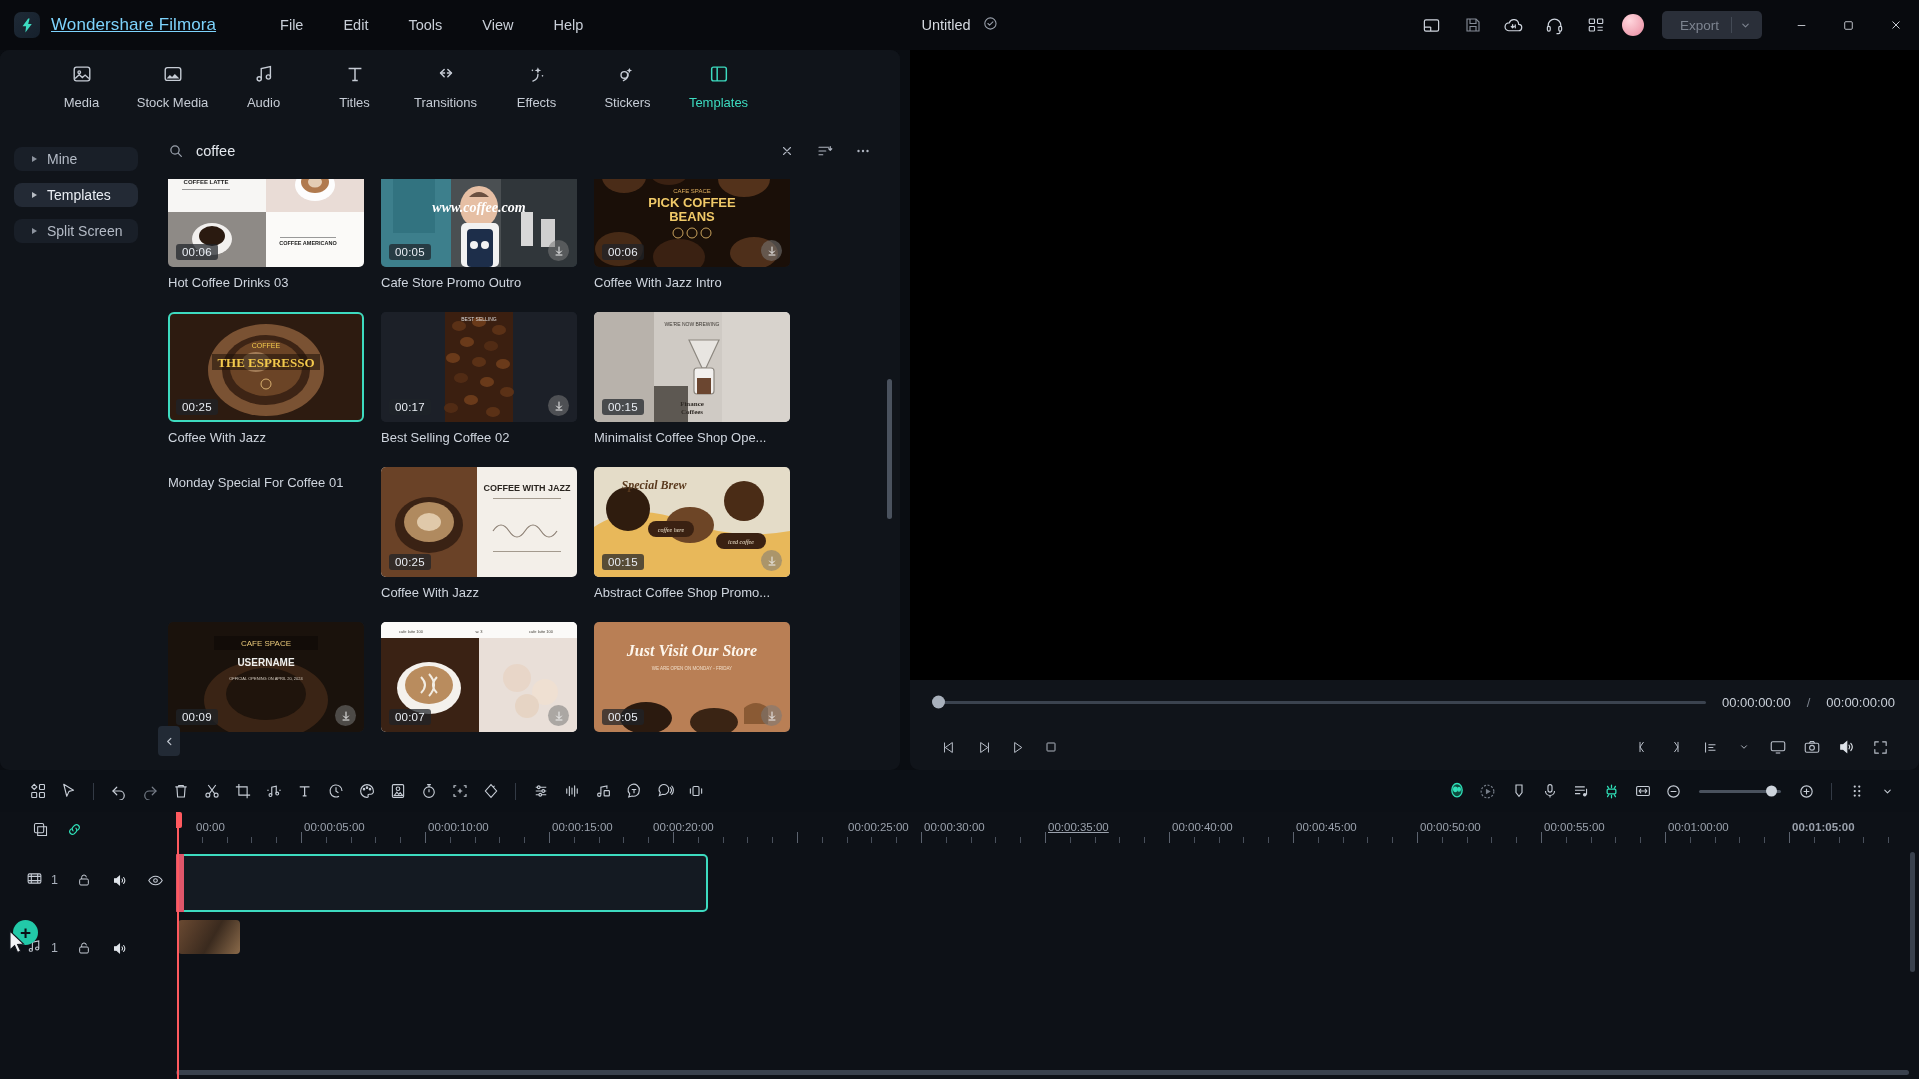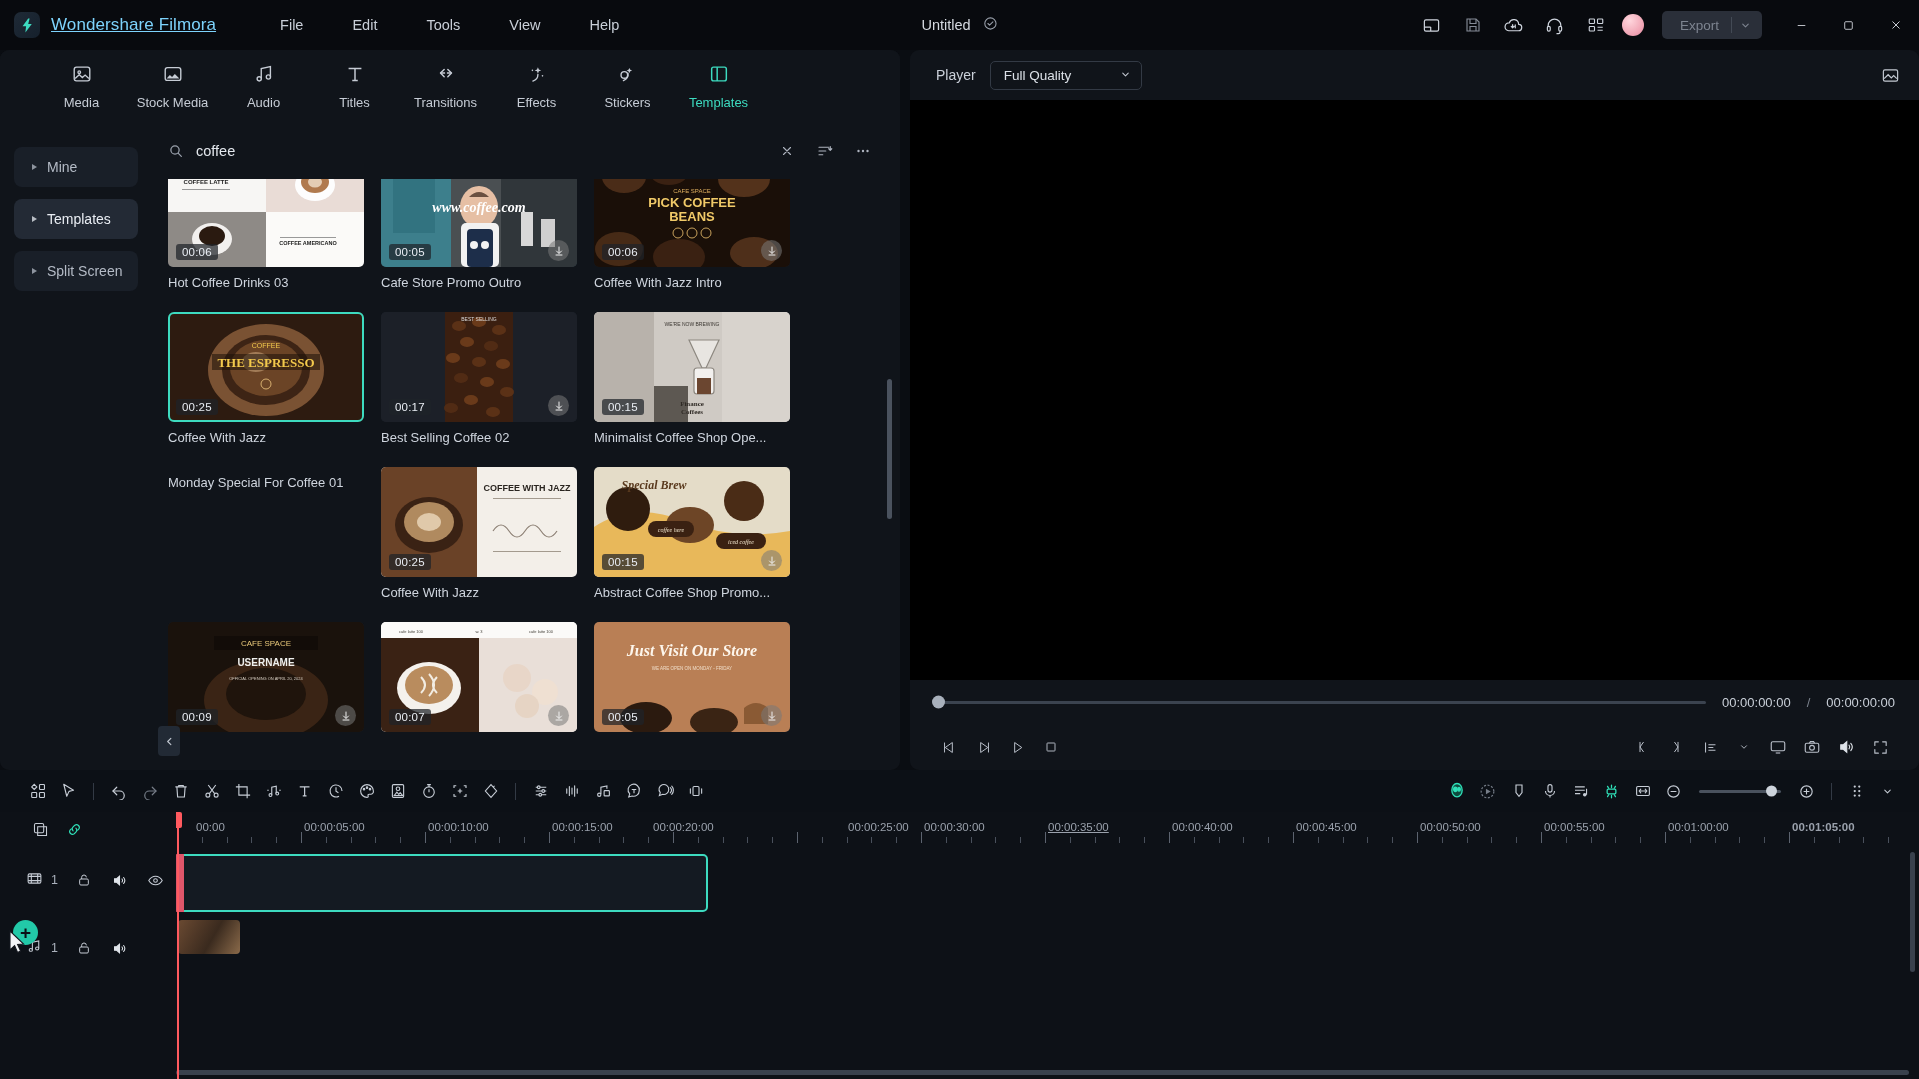--- a/index.html
+++ b/index.html
@@ -18,21 +18,21 @@
     display: flex; align-items: center; flex: none;
     position: relative;
   }
   .brand { display: flex; align-items: center; padding-left: 14px; gap: 11px; }
   .brand-logo {
     width: 26px; height: 26px; border-radius: 7px;
     background: linear-gradient(135deg,#1f2a36,#15202c);
     display: flex; align-items: center; justify-content: center;
   }
   .brand-name { font-size: 17px; color: #7dd3fc; letter-spacing: .1px; text-decoration: underline; }
-  .menu { display: flex; gap: 9px; margin-left: 44px; }
+  .menu { display: flex; gap: 0; margin-left: 44px; }
   .menu-item {
     font-size: 14.5px; color: #c9cfd8; padding: 6px 20px; cursor: default;
   }
   .doc-title-wrap {
     position: absolute; left: 50%; transform: translateX(-50%);
     display: flex; align-items: center; gap: 12px;
   }
   .doc-title { font-size: 14.5px; color: #d6dae1; }
   .tb-right {
     margin-left: auto; display: flex; align-items: center; gap: 0; padding-right: 0;
@@ -82,21 +82,21 @@
   .tab.active { color: #3ddbc0; }
 
   .panel-body { display: flex; flex: 1; min-height: 0; }
 
   
   .lib-sidebar {
     width: 150px; padding: 24px 12px 0 14px; display: flex; flex-direction: column; gap: 12px;
     flex: none;
   }
   .lib-cat {
-    height: 40px; border-radius: 8px; background: #191f28;
+    height: 24px; border-radius: 8px; background: #191f28;
     display: flex; align-items: center; gap: 10px; padding-left: 18px;
     font-size: 14px; color: #b4bbc6; cursor: default;
   }
   .lib-cat.sel { background: #232a35; color: #e9edf3; }
   .caret-r {
     width: 0; height: 0; border-left: 5px solid currentColor;
     border-top: 3.6px solid transparent; border-bottom: 3.6px solid transparent;
     opacity: .75;
   }
 
@@ -738,37 +738,20 @@
               <svg width="11" height="11" viewBox="0 0 24 24" fill="none" stroke="#c3c9d2" stroke-width="2.4">
                   <path d="M15 5l-7 7 7 7" stroke-linecap="round" stroke-linejoin="round"></path>
                 </svg>
             </div>
           </div>
         </div>
       </div>
     </div>
 
     <div class="player-panel">
-      <div class="player-top">
-        <span class="player-lbl">Player</span>
-        <div class="quality-sel">
-          <span>Full Quality</span>
-          <span>
-            <svg width="11" height="11" viewBox="0 0 24 24" fill="none" stroke="#c3c9d2" stroke-width="2.2">
-                <path d="M6 9l6 6 6-6" stroke-linecap="round" stroke-linejoin="round"></path>
-              </svg>
-          </span>
-        </div>
-        <div class="player-snap">
-          <svg width="19" height="19" viewBox="0 0 24 24" fill="none" stroke="#c3c9d2" stroke-width="1.5">
-            <rect x="3" y="5" width="18" height="14" rx="2"></rect>
-              <path d="M4 16l5-5 4 4 3-3 4 4"></path>
-          </svg>
-        </div>
-      </div>
       <div class="stage"></div>
       <div class="player-bottom">
         <div class="seek-row">
           <div class="seek-track">
             <div class="seek-knob"></div>
           </div>
           <span class="time-txt">00:00:00:00</span>
           <span class="time-sep">/</span>
           <span class="time-txt">00:00:00:00</span>
         </div>

